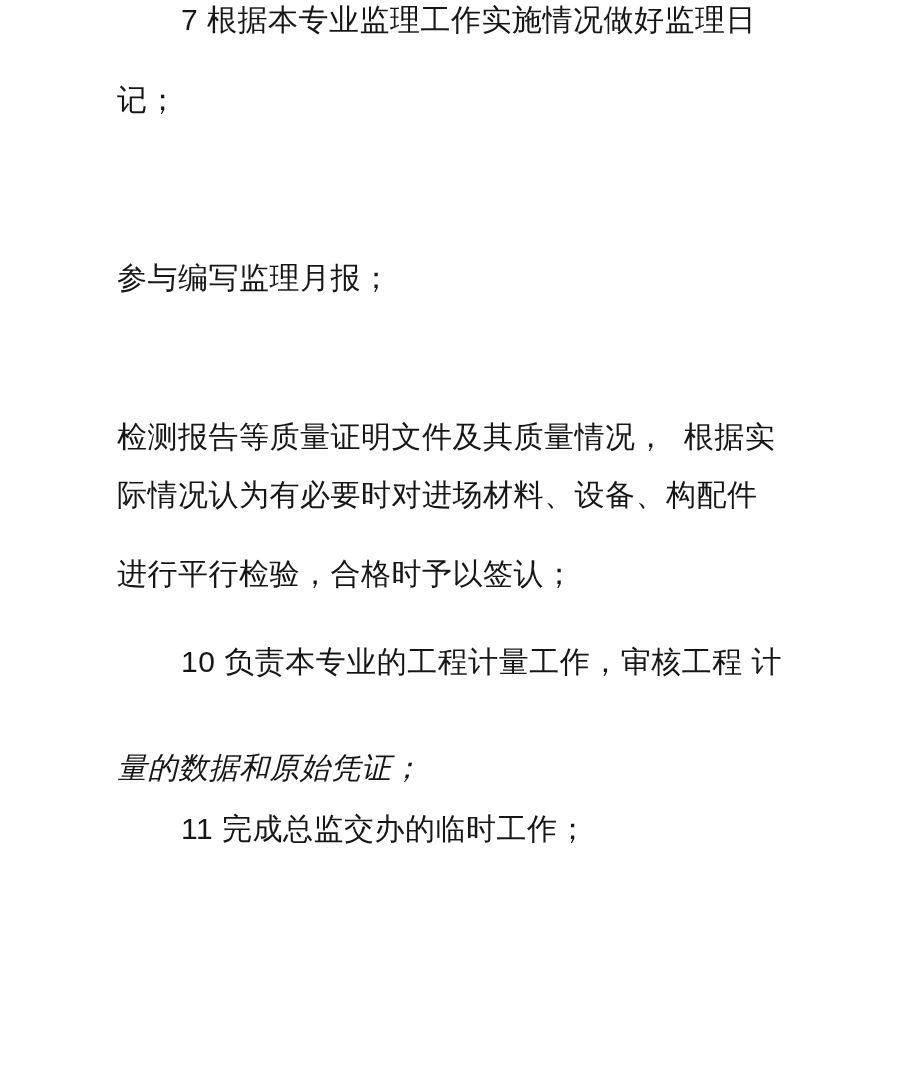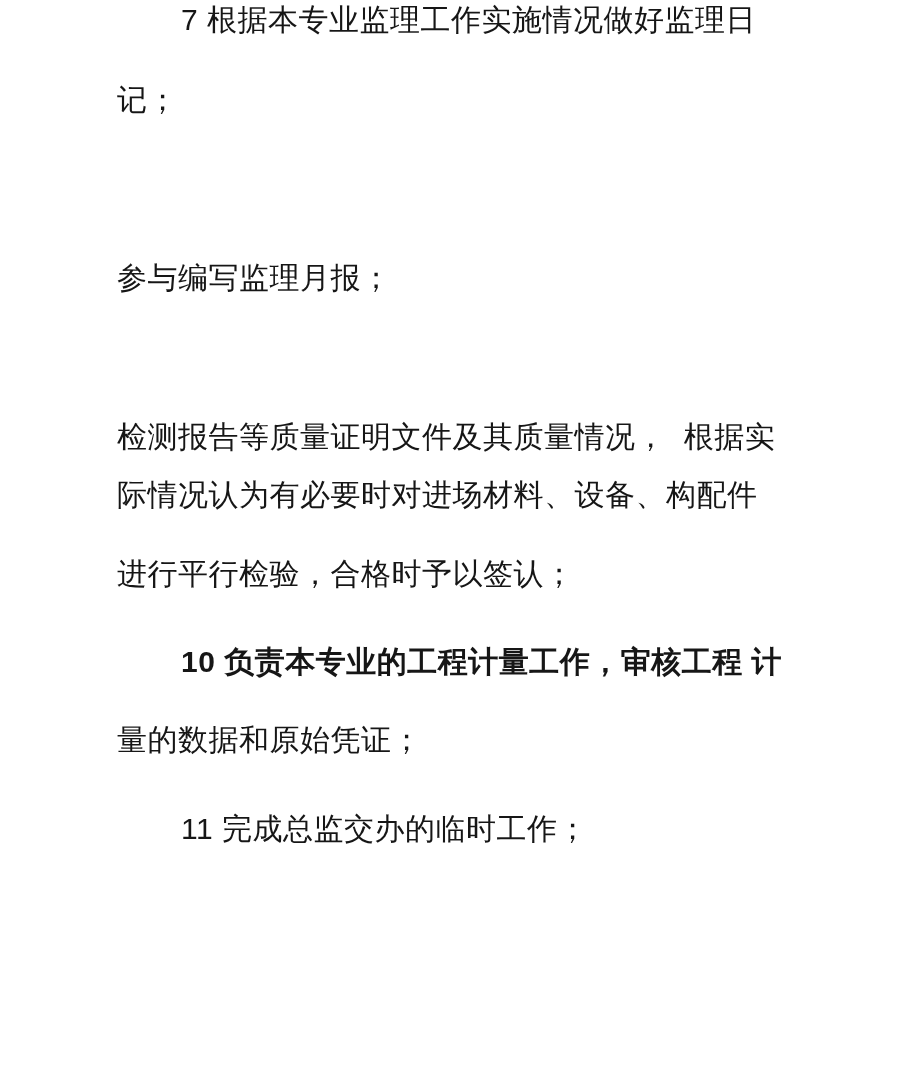--- a/index.html
+++ b/index.html
@@ -30,22 +30,22 @@
   }
   
   .l0  { top: 0px;   }
   .l1  { top: 80px;  }
   .l2  { top: 160px; }
   .l3  { top: 234px; margin-top: 24px; }
   .l4  { top: 322px; }
   .l5  { top: 397px; margin-top: 20px; }
   .l6  { top: 475px; }
   .l7  { top: 554px; }
-  .l8  { top: 642px; font-weight: bold; }
-  .l9  { top: 720px; }
+  .l8  { top: 642px; }
+  .l9  { top: 748px; font-style: italic; }
   .l10 { top: 809px; }
 </style>
 </head>
 <body>
 
 <div class="page">
   <div class="text-line indent l0">7 根据本专业监理工作实施情况做好监理日</div>
   <div class="text-line l1">记；</div>
   <div class="text-line l3">参与编写监理月报；</div>
   <div class="text-line l5">检测报告等质量证明文件及其质量情况，  根据实</div>

